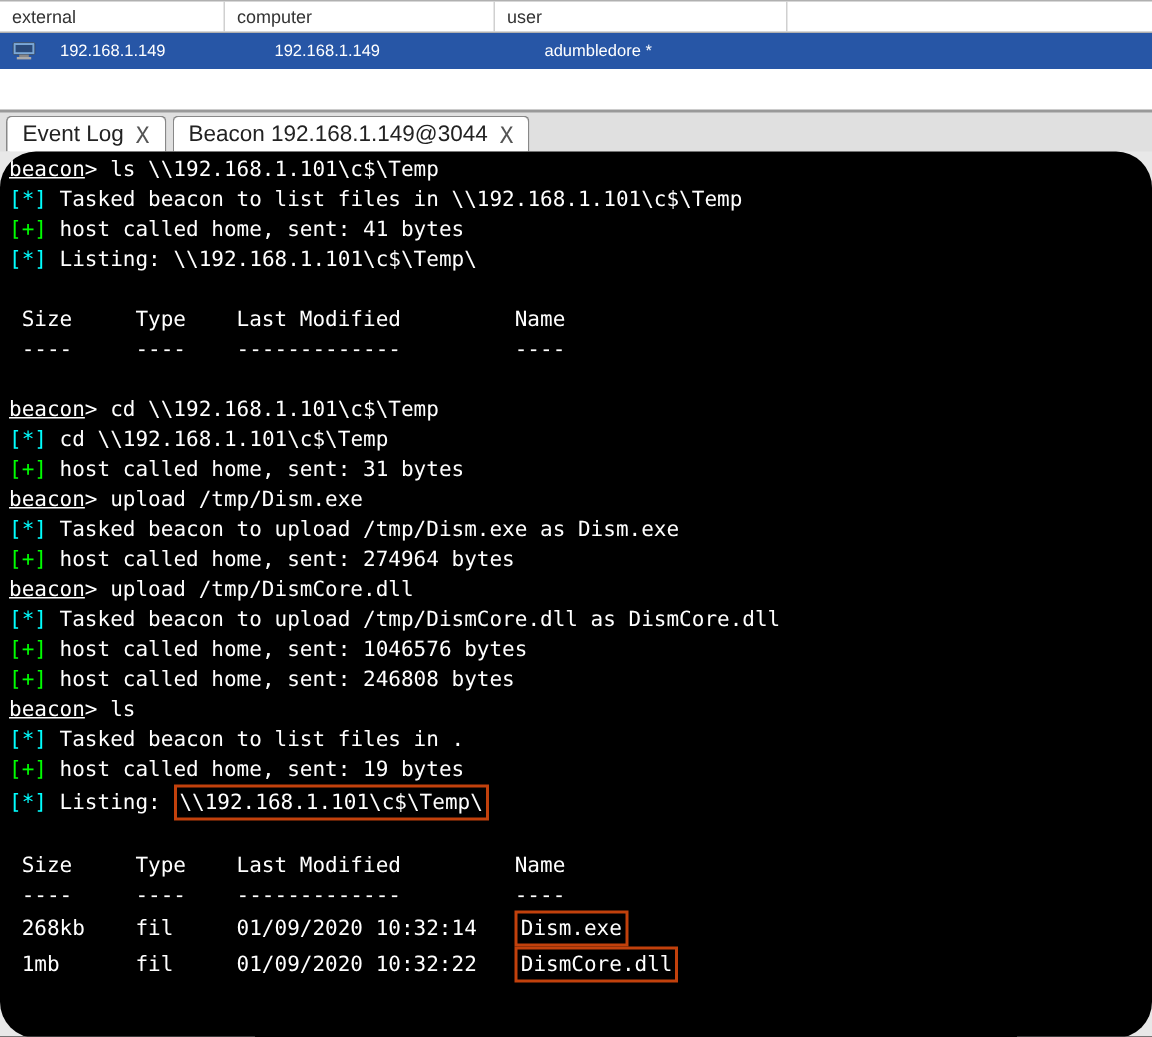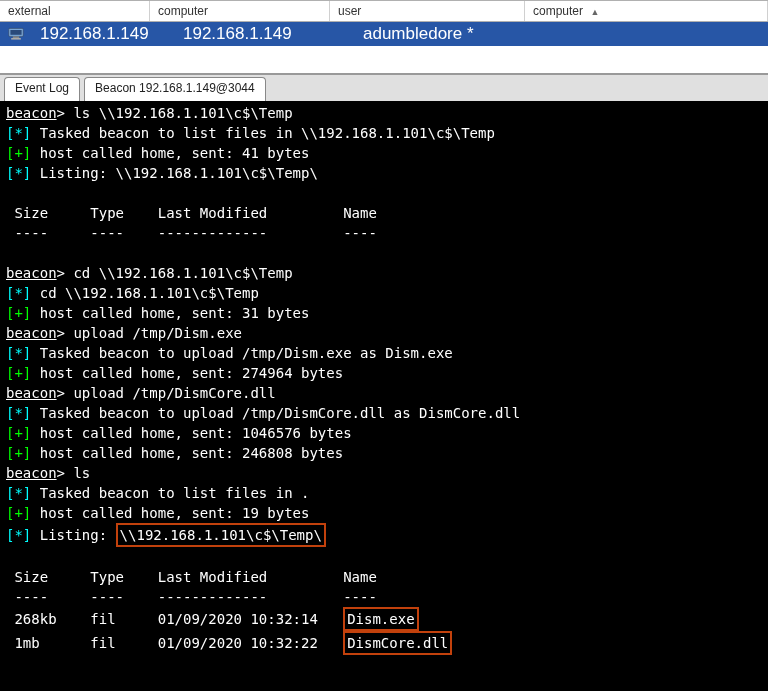--- a/index.html
+++ b/index.html
@@ -26,21 +26,21 @@
     .col-external { width: 150px; }
     .col-internal { width: 180px; }
     .col-user { width: 195px; }
     .col-computer { flex: 1; }
     .sort-indicator { color: #666; margin-left: 4px; font-size: 9px; }
     
     .table-row {
       display: flex;
       background: #2756a6;
       color: #fff;
-      font-size: 17px;
+      font-size: 11px;
       align-items: center;
       height: 24px;
     }
     .table-row .cell { padding: 2px 8px; }
     .cell-icon { width: 32px; display: flex; align-items: center; justify-content: center; padding: 0; }
     .cell-external { width: 143px; }
     .cell-internal { width: 180px; }
     .cell-user { width: 195px; }
     .cell-computer { flex: 1; }
     
@@ -56,37 +56,37 @@
     .tab {
       background: #fff;
       border: 1px solid #888;
       border-bottom: none;
       border-radius: 4px 4px 0 0;
       padding: 3px 10px;
       margin-left: 4px;
       display: flex;
       align-items: center;
       gap: 8px;
-      font-size: 12px;
+      font-size: 15px;
       color: #222;
-      flex-direction: column;
     }
     .tab .close-x { color: #555; font-family: monospace; }
     
     .terminal {
       background: #000;
       color: #fff;
       font-family: "DejaVu Sans Mono", Consolas, monospace;
       font-size: 14px;
       line-height: 20px;
       padding: 2px 6px 6px 6px;
       height: calc(691px - 21px - 24px - 28px - 27px);
       overflow: hidden;
       white-space: pre;
       position: relative;
+      border-radius: 24px;
     }
     .prompt { text-decoration: underline; color: #fff; }
     .cyan { color: #00ffff; }
     .green { color: #00ff00; }
     .red-box {
       border: 2px solid #c2410c;
       padding: 0 2px;
       display: inline-block;
     }
     .term-line { display: block; }
@@ -96,24 +96,20 @@
       display: inline-block;
     }
   </style>
 </head>
 <body>
 
 <div class="table-header">
   <div class="col col-external">external</div>
   <div class="col col-internal">computer</div>
   <div class="col col-user">user</div>
-  <div class="col col-computer">
-    <span>computer</span>
-    <span class="sort-indicator">▲</span>
-  </div>
 </div>
 
 <div class="table-row">
   <div class="cell cell-icon">
     <svg class="host-icon" viewBox="0 0 20 16">
       <rect x="1" y="1" width="18" height="10" rx="1" fill="#7aa7d6" stroke="#333" stroke-width="0.5"></rect>
       <rect x="3" y="3" width="14" height="6" fill="#2a4a7a"></rect>
       <rect x="6" y="11" width="8" height="2" fill="#888"></rect>
       <rect x="4" y="13" width="12" height="2" fill="#aaa"></rect>
     </svg>

